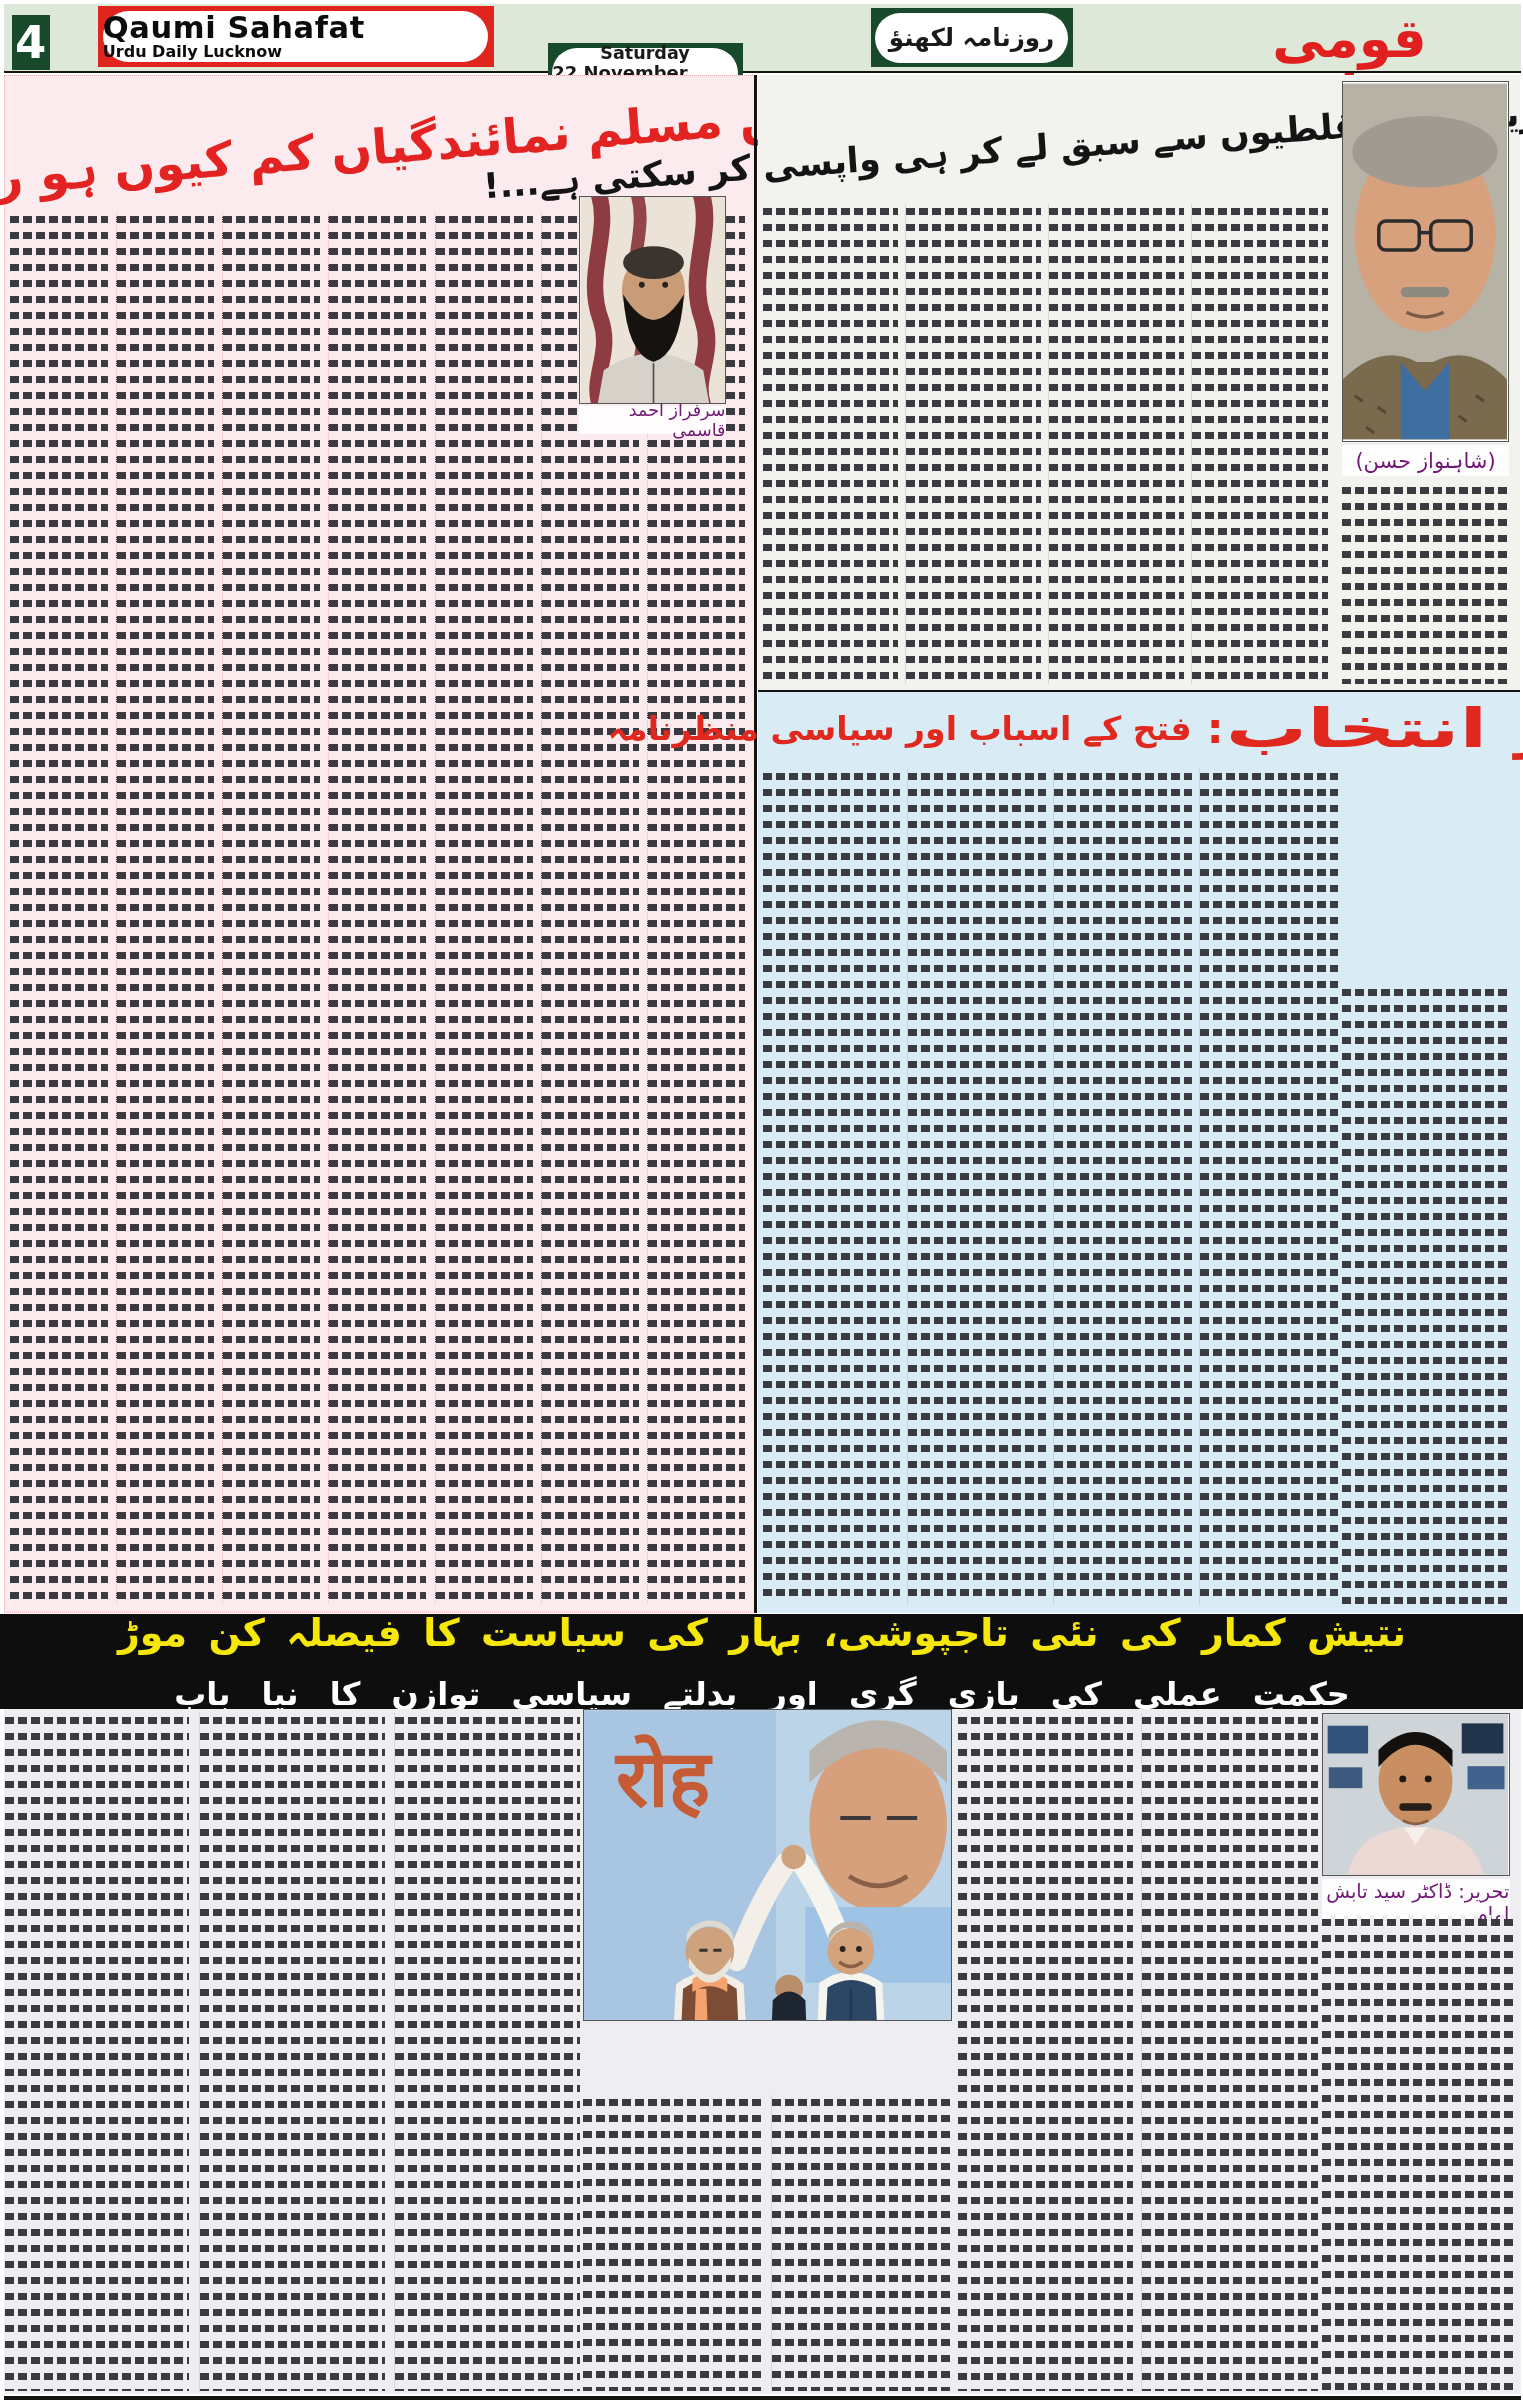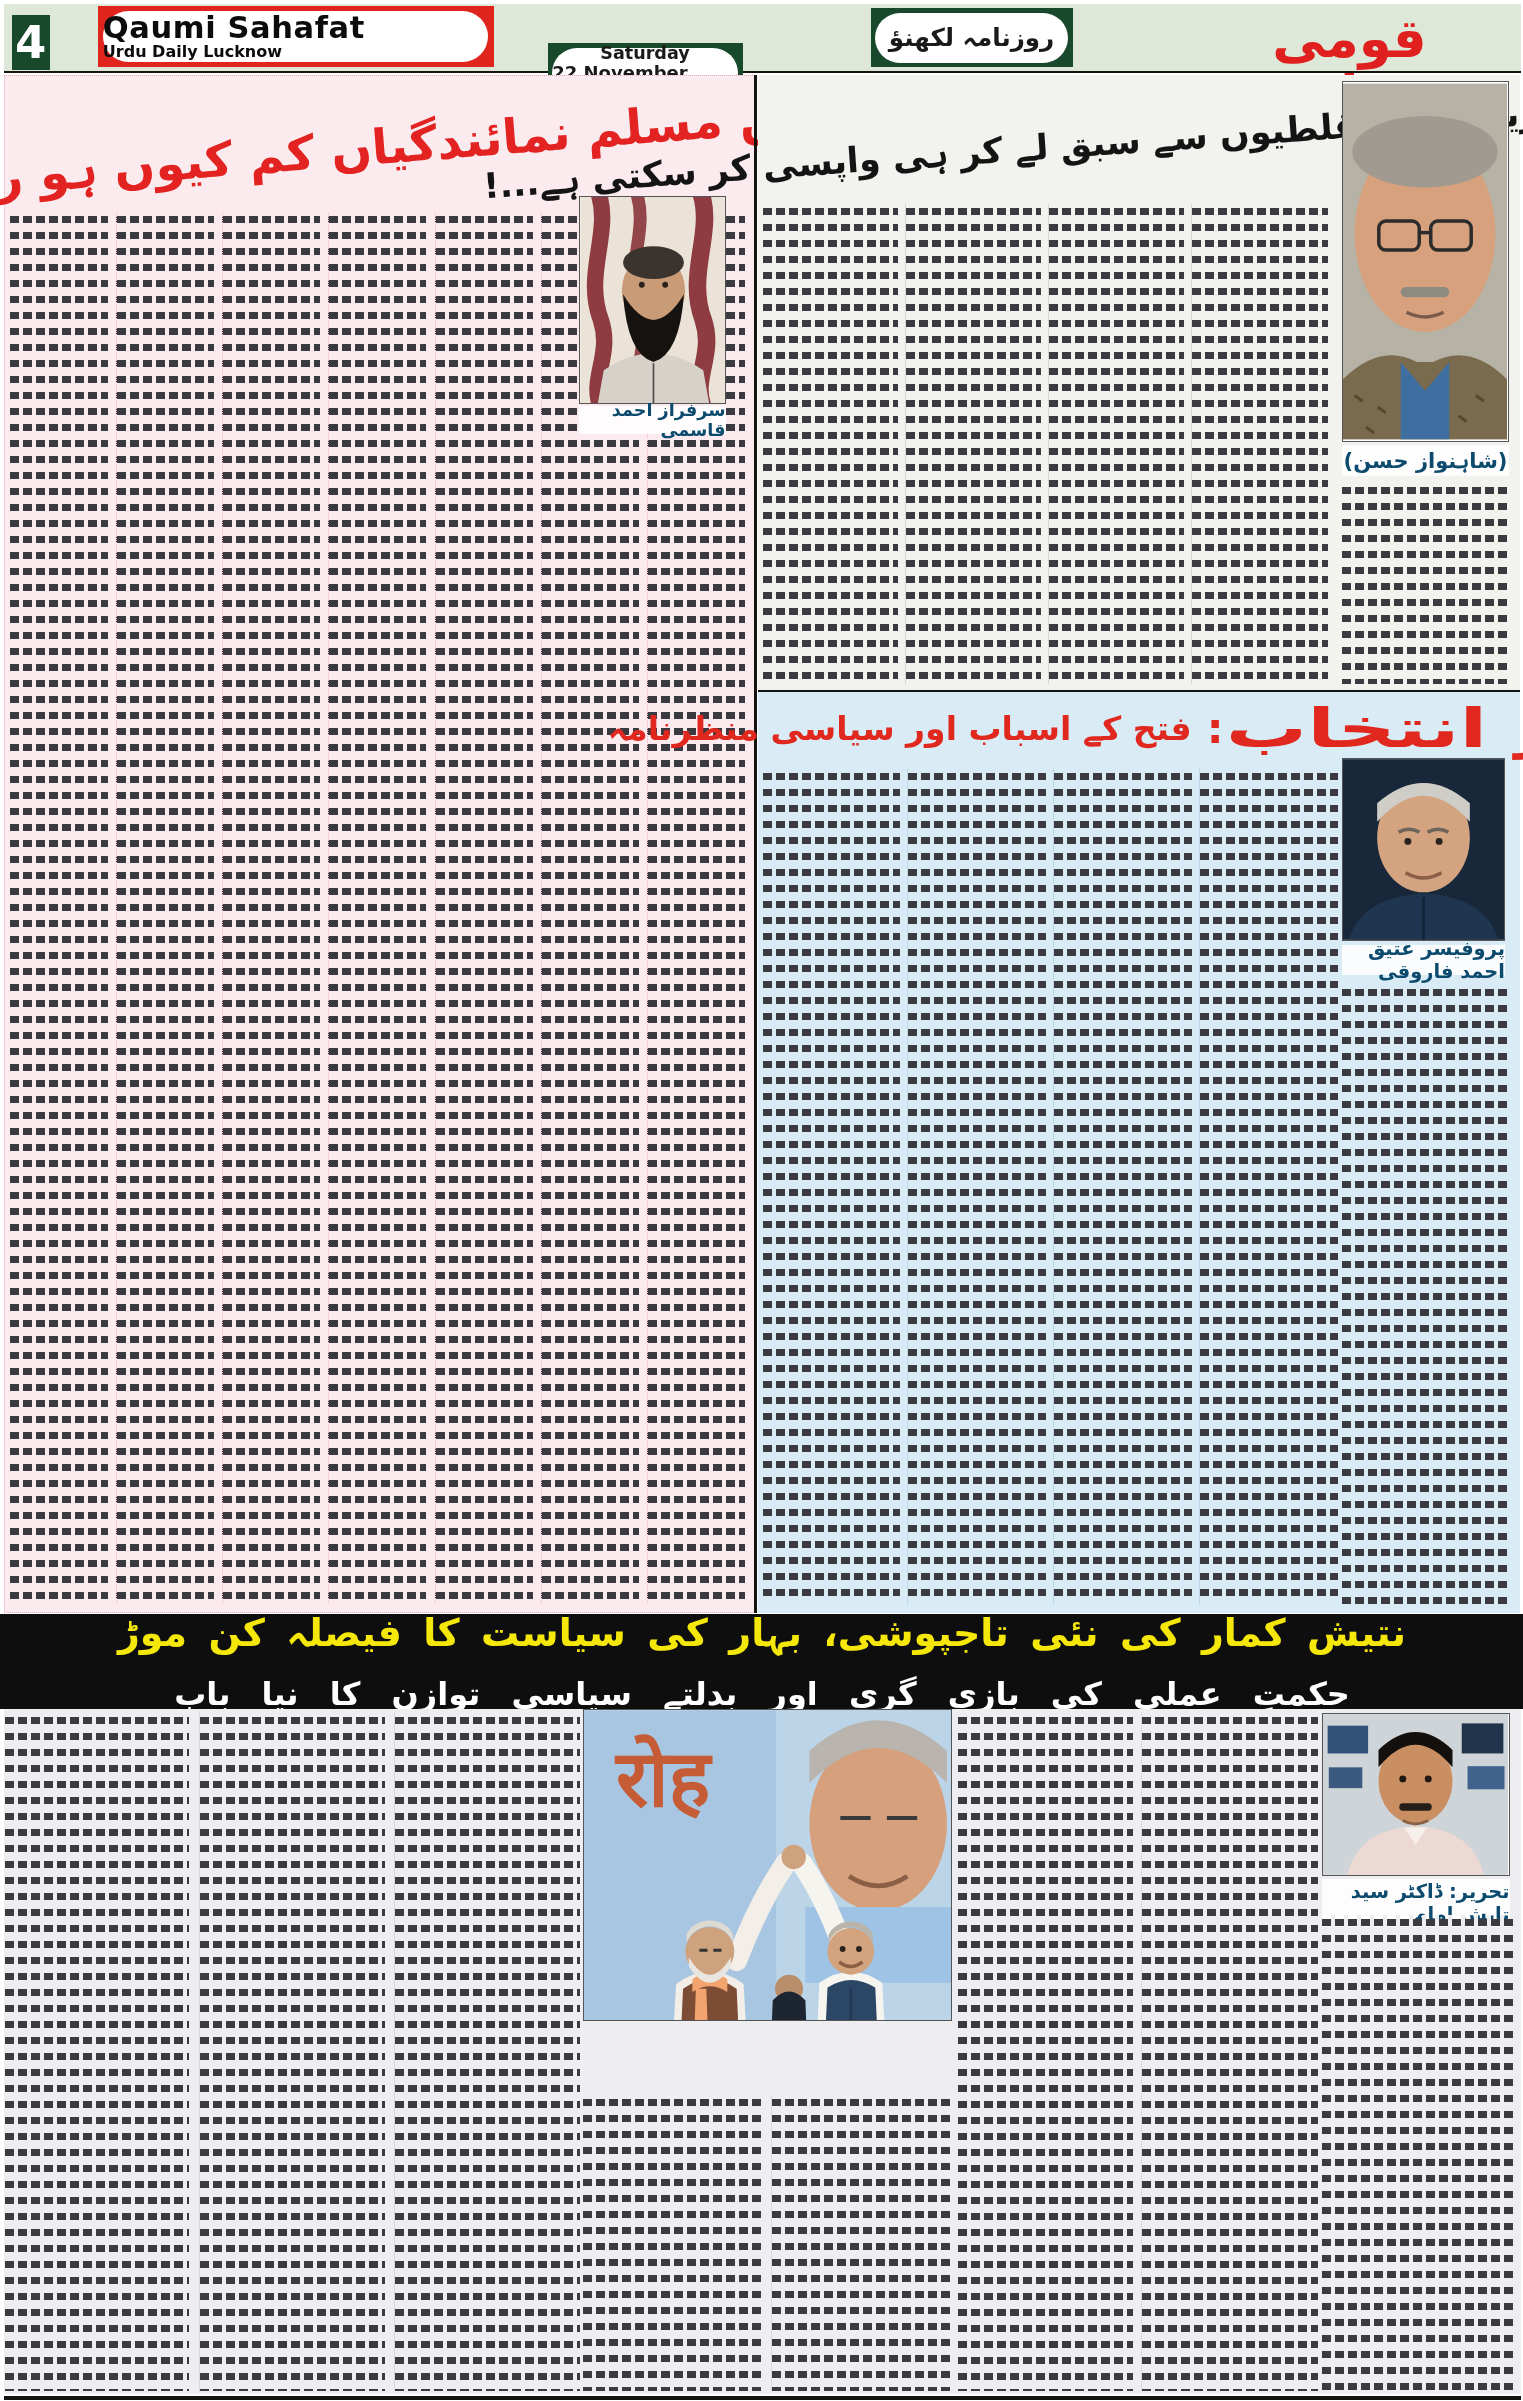--- a/index.html
+++ b/index.html
@@ -30,21 +30,21 @@
   .masthead-title{position:absolute;right:7px;top:7px;width:328px;height:56px;color:#e01f1f;
                   font-size:53px;font-weight:bold;text-align:center;direction:rtl;line-height:56px;}
 
   
   .cols{display:flex;flex-direction:row-reverse;}
   .col{flex:1;--paper:#fff;
        background-image:
          repeating-linear-gradient(90deg, rgba(0,0,0,0) 0 9.4px, var(--paper) 9.4px 13px),
          repeating-linear-gradient(180deg, rgba(0,0,0,0) 0 4.1px, #3a3a40 4.1px 11px, rgba(0,0,0,0) 11px 16px);}
   .caption{background:rgba(255,255,255,.85);display:flex;align-items:center;justify-content:center;
-           font-weight:bold;direction:rtl;color:#0c4a6e;}
+           font-weight:normal;direction:rtl;color:#701a75;}
   .photo-frame{border:1.2px solid #555;box-sizing:border-box;background:#fff;overflow:hidden;}
   .photo-frame svg{display:block;}
 
   
   .art-left{position:absolute;left:3.5px;top:75px;width:751px;height:1538px;background:#fcebee;
             border:1.8px dotted #eaa9b4;box-sizing:border-box;}
   .art-left .headline{position:absolute;left:4.7px;top:16.4px;width:735px;height:110px;display:flex;
             align-items:center;justify-content:center;color:#e32322;font-size:48px;font-weight:bold;
             direction:rtl;transform:rotate(-4.5deg);white-space:nowrap;}
   .art-left .body{position:absolute;left:5.9px;top:136px;width:735px;height:1391px;gap:8.2px;}
@@ -199,36 +199,20 @@
     <div class="blue-bar">
       <span class="kicker">بہار انتخاب</span>
       <span class="bar-sep">:</span>
       <span class="bar-head">فتح کے اسباب اور سیاسی منظرنامہ</span>
     </div>
     <div class="body cols">
       <div class="col"></div>
       <div class="col"></div>
       <div class="col"></div>
       <div class="col"></div>
-    </div>
-    <div class="ph-farooqui">
-      <div class="photo-frame">
-        <svg viewBox="0 0 278 312" width="161" height="181" role="img">
-          <rect width="278" height="312" fill="#18283a"></rect>
-          <path d="M10,312 Q32,238 139,232 Q246,238 268,312 Z" fill="#203650"></path>
-          <line x1="139" y1="238" x2="139" y2="312" stroke="#15263a" stroke-width="5"></line>
-          <ellipse cx="139" cy="136" rx="80" ry="94" fill="#d3a47f"></ellipse>
-          <path d="M59,108 Q139,18 219,108 L219,76 Q139,6 59,76 Z" fill="#cfcdc8"></path>
-          <path d="M96,126 q18,-10 36,0 M146,126 q18,-10 36,0" stroke="#6e6459" stroke-width="6" fill="none"></path>
-          <circle cx="112" cy="142" r="6" fill="#2a221c"></circle>
-          <circle cx="166" cy="142" r="6" fill="#2a221c"></circle>
-          <path d="M108,196 Q139,214 170,196" stroke="#8a5f46" stroke-width="6" fill="none"></path>
-        </svg>
-      </div>
-      <div class="caption">پروفیسر عتیق احمد فاروقی</div>
     </div>
     <div class="side-tx col"></div>
   </div>
 
   <div class="band">
     <div class="band-l1">نتیش کمار کی نئی تاجپوشی، بہار کی سیاست کا فیصلہ کن موڑ</div>
     <div class="band-l2">حکمتِ عملی کی بازی گری اور بدلتے سیاسی توازن کا نیا باب</div>
   </div>
 
   <div class="bottom">

